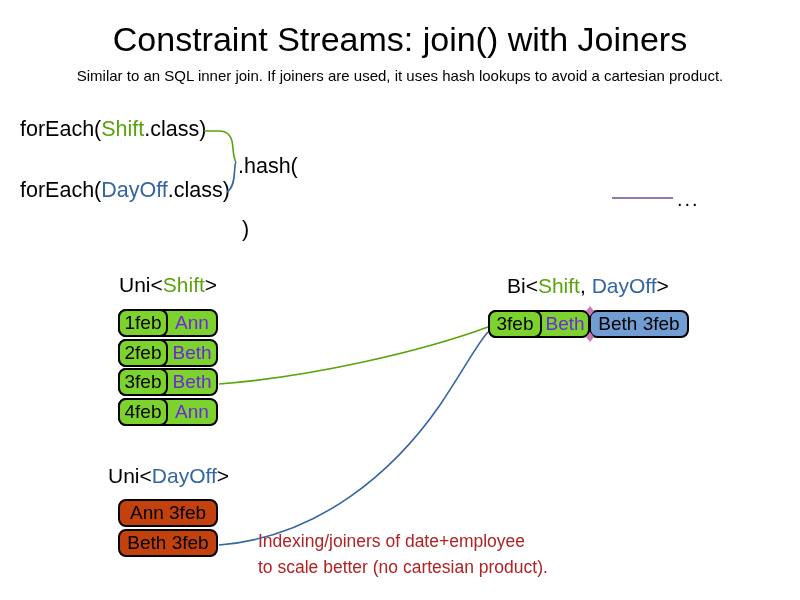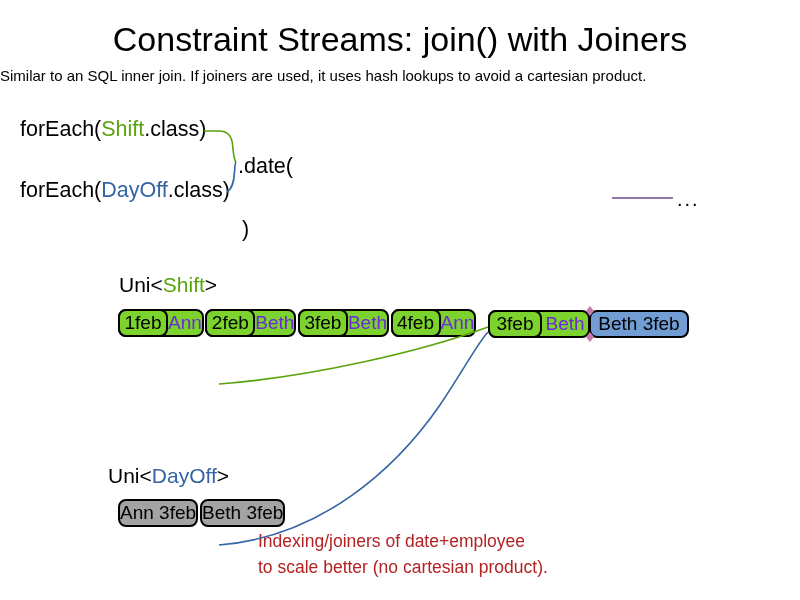--- a/index.html
+++ b/index.html
@@ -9,21 +9,21 @@
     height: 600px;
     background: #ffffff;
     font-family: "Liberation Sans", sans-serif;
     color: #000;
     overflow: hidden;
   }
   .abs { position: absolute; white-space: nowrap; }
 
   
   .title { top: 20px; left: 0; width: 800px; text-align: center; font-size: 34px; color: #000; }
-  .subtitle { top: 67px; left: 0; width: 800px; text-align: left; font-size: 15px; color: #000; }
+  .subtitle { top: 67px; left: 0; width: 800px; text-align: center; font-size: 15px; color: #000; }
 
   
   .code-lg { font-size: 21.5px; }
   .code-sm { font-size: 14.5px; }
   .seg-green { color: #5aa30c; margin-top: 28px; }
   .seg-blue  { color: #3465a4; }
 
   
   #overlay { position: absolute; top: 0; left: 0; width: 800px; height: 600px; pointer-events: none; }
 
@@ -32,41 +32,41 @@
   .cell-row {
     display: flex;
     align-items: stretch;
     height: 28px;
     background: #7cd32e;
     border: 2px solid #000;
     border-radius: 8px;
     box-sizing: border-box;
     font-size: 19px;
   }
-  .blue-row { background: #a3a3a3; border-radius: 8px; }
+  .blue-row { background: #c2410c; border-radius: 8px; }
   .date-cell {
     flex: 0 0 50px;
     border: 2px solid #000;
     border-radius: 8px;
     margin: -2px 0 -2px -2px;
     background: #7cd32e;
     display: flex; align-items: center; justify-content: center;
     box-sizing: border-box;
   }
   .emp-cell {
     flex: 1;
     display: flex; align-items: center; justify-content: center;
     color: #6d28d9;
   }
   .plain-cell {
     flex: 1;
     display: flex; align-items: center; justify-content: center;
     color: #000;
   }
-  .vstack { display: flex; flex-direction: row; gap: 1.5px; }
+  .vstack { display: flex; flex-direction: column; gap: 1.5px; }
 
   
   #bi-row { display: flex; }
   #bi-green { width: 102px; }
   #bi-blue {
     width: 100px; margin-left: -1px;
     height: 28px; box-sizing: border-box;
     background: #719dd2; border: 2px solid #000; border-radius: 8px;
     display: flex; align-items: center; justify-content: center;
     font-size: 19px; color: #000;
@@ -84,21 +84,21 @@
   <div class="abs subtitle">Similar to an SQL inner join. If joiners are used, it uses hash lookups to avoid a cartesian product.</div>
 
   <div class="abs code-lg" style="left:20px; top:117px;">
     <span>forEach(</span><span class="seg-green">Shift</span><span>.class)</span>
   </div>
 
   <div class="abs code-lg" style="left:20px; top:178px;text-align:center;">
     <span>forEach(</span><span class="seg-blue">DayOff</span><span>.class)</span>
   </div>
 
-  <div class="abs code-lg" style="left:238px; top:154px;">.date(</div>
+  <div class="abs code-lg" style="left:238px; top:154px;">.hash(</div>
 
 
 
   <div class="abs code-lg" style="left:242px; top:217px;">)</div>
 
   <div class="abs" style="left:677px; top:188px; font-size:20px; letter-spacing:2px;">...</div>
 
   <div class="abs tbl-header" style="left:119px; top:273px;">
     <span>Uni&lt;</span><span class="seg-green">Shift</span><span>&gt;</span>
   </div>
@@ -115,20 +115,23 @@
     <div class="cell-row">
       <span class="date-cell">3feb</span>
       <span class="emp-cell">Beth</span>
     </div>
     <div class="cell-row">
       <span class="date-cell">4feb</span>
       <span class="emp-cell">Ann</span>
     </div>
   </div>
 
+  <div class="abs tbl-header" style="left:507px; top:274px;">
+    <span>Bi&lt;</span><span class="seg-green">Shift</span><span>, </span><span class="seg-blue">DayOff</span><span>&gt;</span>
+  </div>
 
   <div class="abs" id="bi-row" style="left:488px; top:310px;">
     <div class="cell-row" id="bi-green">
       <span class="date-cell" style="flex-basis:54px;">3feb</span>
       <span class="emp-cell">Beth</span>
     </div>
     <div id="bi-blue">Beth 3feb</div>
   </div>
 
   <div class="abs tbl-header" style="left:108px; top:464px;">

